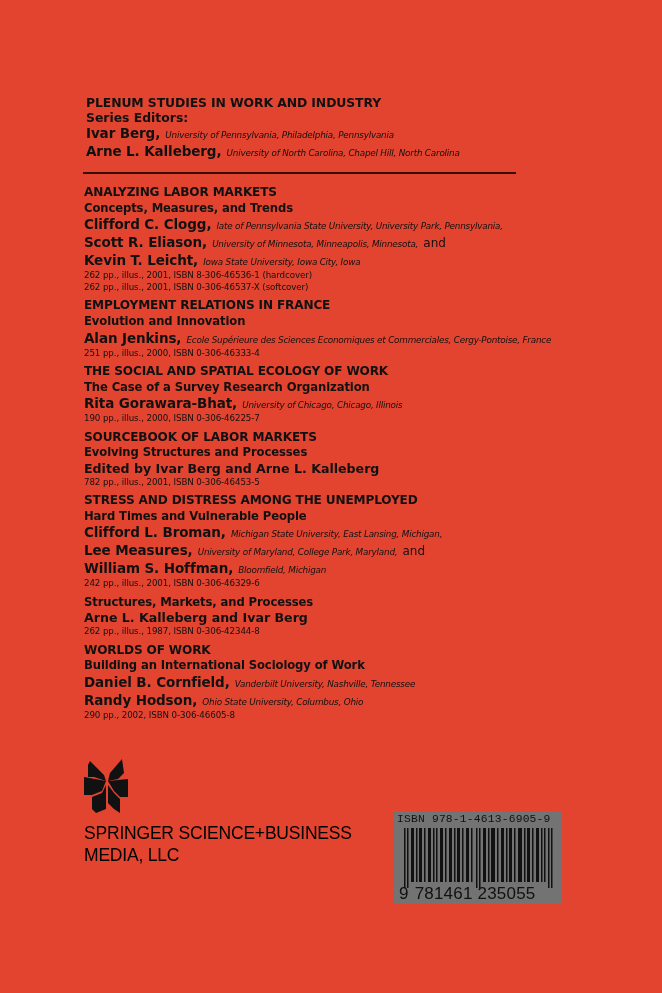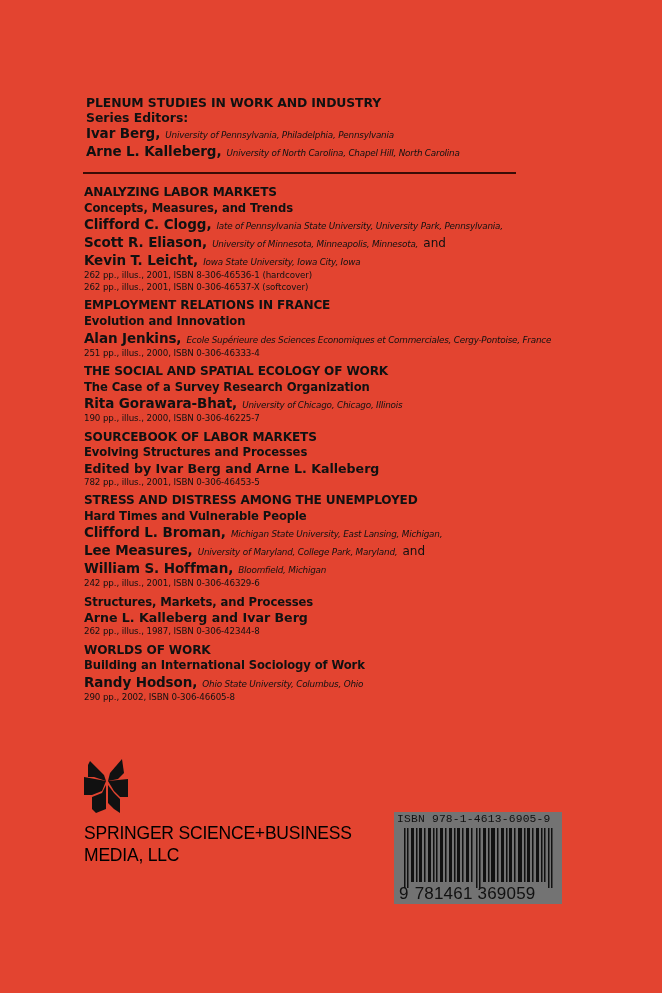--- a/index.html
+++ b/index.html
@@ -124,20 +124,24 @@
 
     <div class="book">
       <div class="bsub">Structures, Markets, and Processes</div>
       <div class="editors">Arne L. Kalleberg and Ivar Berg</div>
       <div class="pub">262 pp., illus., 1987, ISBN 0-306-42344-8</div>
     </div>
 
     <div class="book">
       <div class="btitle">WORLDS OF WORK</div>
       <div class="bsub">Building an International Sociology of Work</div>
+      <div class="line">
+        <span class="name">Daniel B. Cornfield,</span>
+        <span class="aff">Vanderbilt University, Nashville, Tennessee</span>
+      </div>
       <div class="line">
         <span class="name">Randy Hodson,</span>
         <span class="aff">Ohio State University, Columbus, Ohio</span>
       </div>
       <div class="pub">290 pp., 2002, ISBN 0-306-46605-8</div>
     </div>
 
   </div>
 
   <svg class="logo" viewBox="0 0 46 54">
@@ -198,17 +202,17 @@
         <rect x="123" y="0" width="3" height="54"></rect>
         <rect x="128" y="0" width="1.5" height="54"></rect>
         <rect x="132" y="0" width="3" height="54"></rect>
         <rect x="137" y="0" width="1.5" height="54"></rect>
         <rect x="140" y="0" width="1.5" height="54"></rect>
         <rect x="144" y="0" width="1.5" height="60"></rect>
         <rect x="147" y="0" width="1.5" height="60"></rect>
       </g>
     </svg>
     <div class="isbn-bottom">
-      <span class="lead">9</span><span>781461 369059</span>
+      <span class="lead">9</span><span>781461 235055</span>
     </div>
   </div>
 
 </div>
 
 </body></html>

